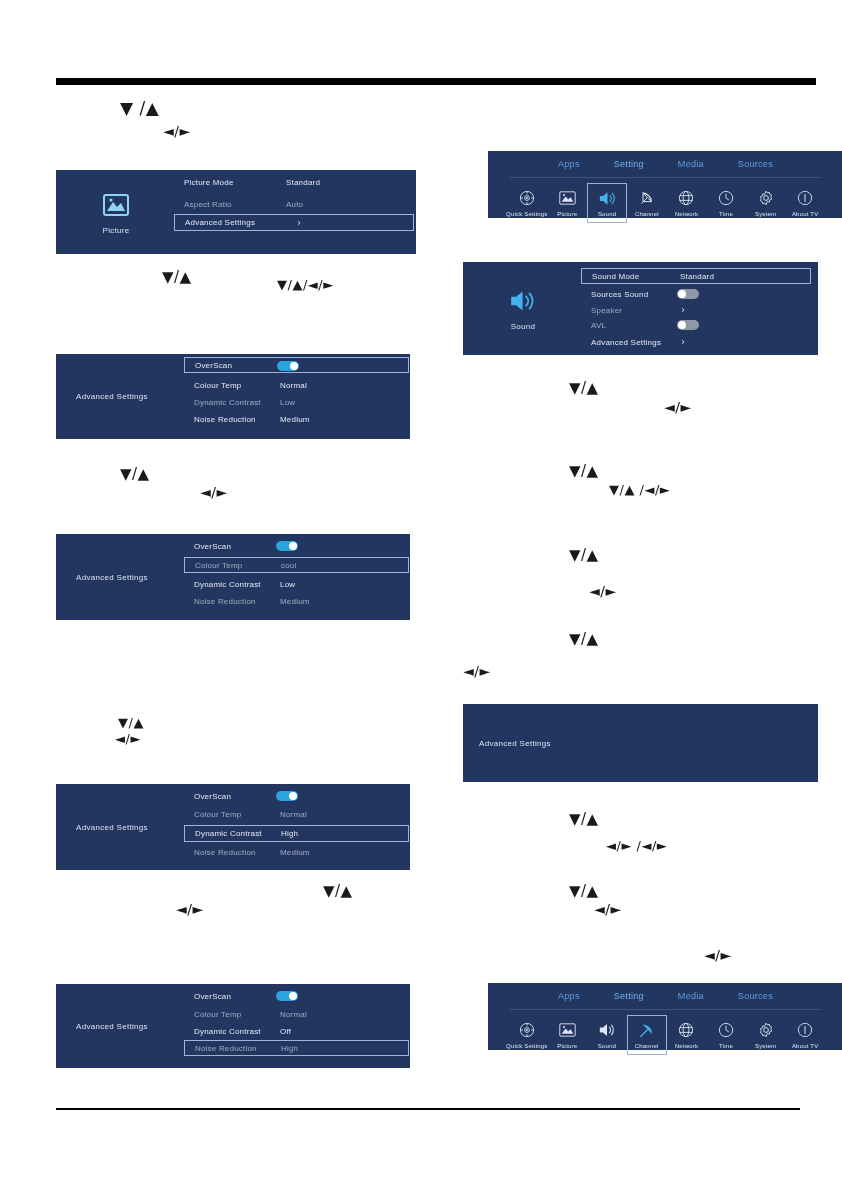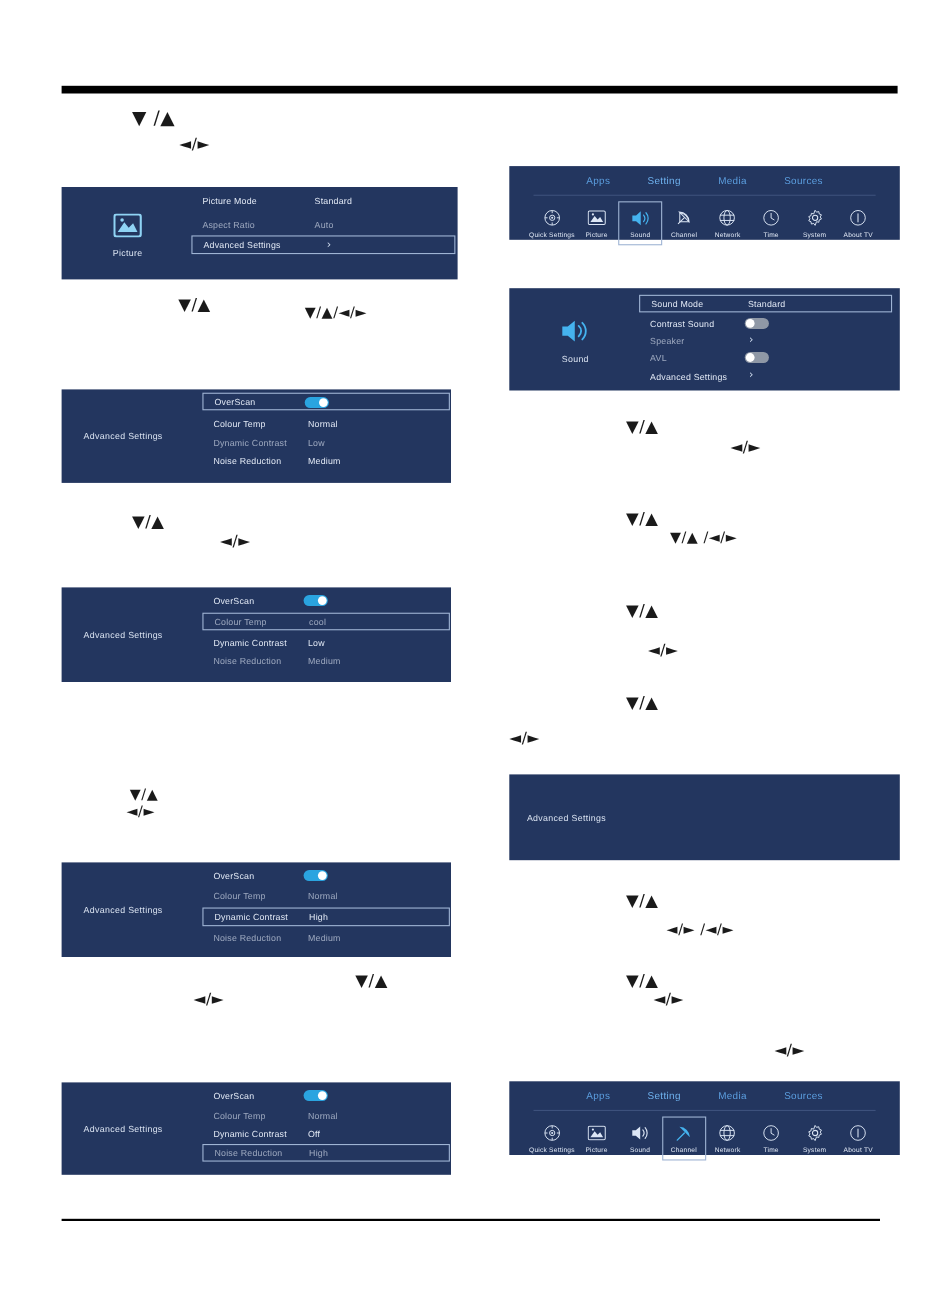--- a/index.html
+++ b/index.html
@@ -166,20 +166,21 @@
     height: 8px;
     border-radius: 50%;
     background: #ffffff;
     transform: translateX(-4px);
   }
 
   
   .navbar {
     position: absolute;
     background: #23365f;
+    margin-left: 25px;
   }
   .nav-tabs {
     position: absolute;
     top: 8px;
     left: 0;
     width: 100%;
     display: flex;
     justify-content: center;
     gap: 34px;
   }
@@ -504,21 +505,21 @@
         </svg>
     </div>
     <div class="cap">Sound</div>
   </div>
   <div class="rows" style="left:118px; width:230px;">
     <div class="row sel" style="top:6px; width:230px; height:16px;">
       <span class="lbl">Sound Mode</span>
       <span class="val" style="left:98px;">Standard</span>
     </div>
     <div class="row" style="top:25px; width:230px; height:14px;">
-      <span class="lbl">Contrast Sound</span>
+      <span class="lbl">Sources Sound</span>
       <span class="toggle off" style="left:96px; top:2px;">
           <span class="knob"></span>
         </span>
     </div>
     <div class="row dim" style="top:41px; width:230px; height:14px;">
       <span class="lbl">Speaker</span>
       <span class="chev" style="left:100px; top:2px;">›</span>
     </div>
     <div class="row dim" style="top:56px; width:230px; height:14px;">
       <span class="lbl">AVL</span>

